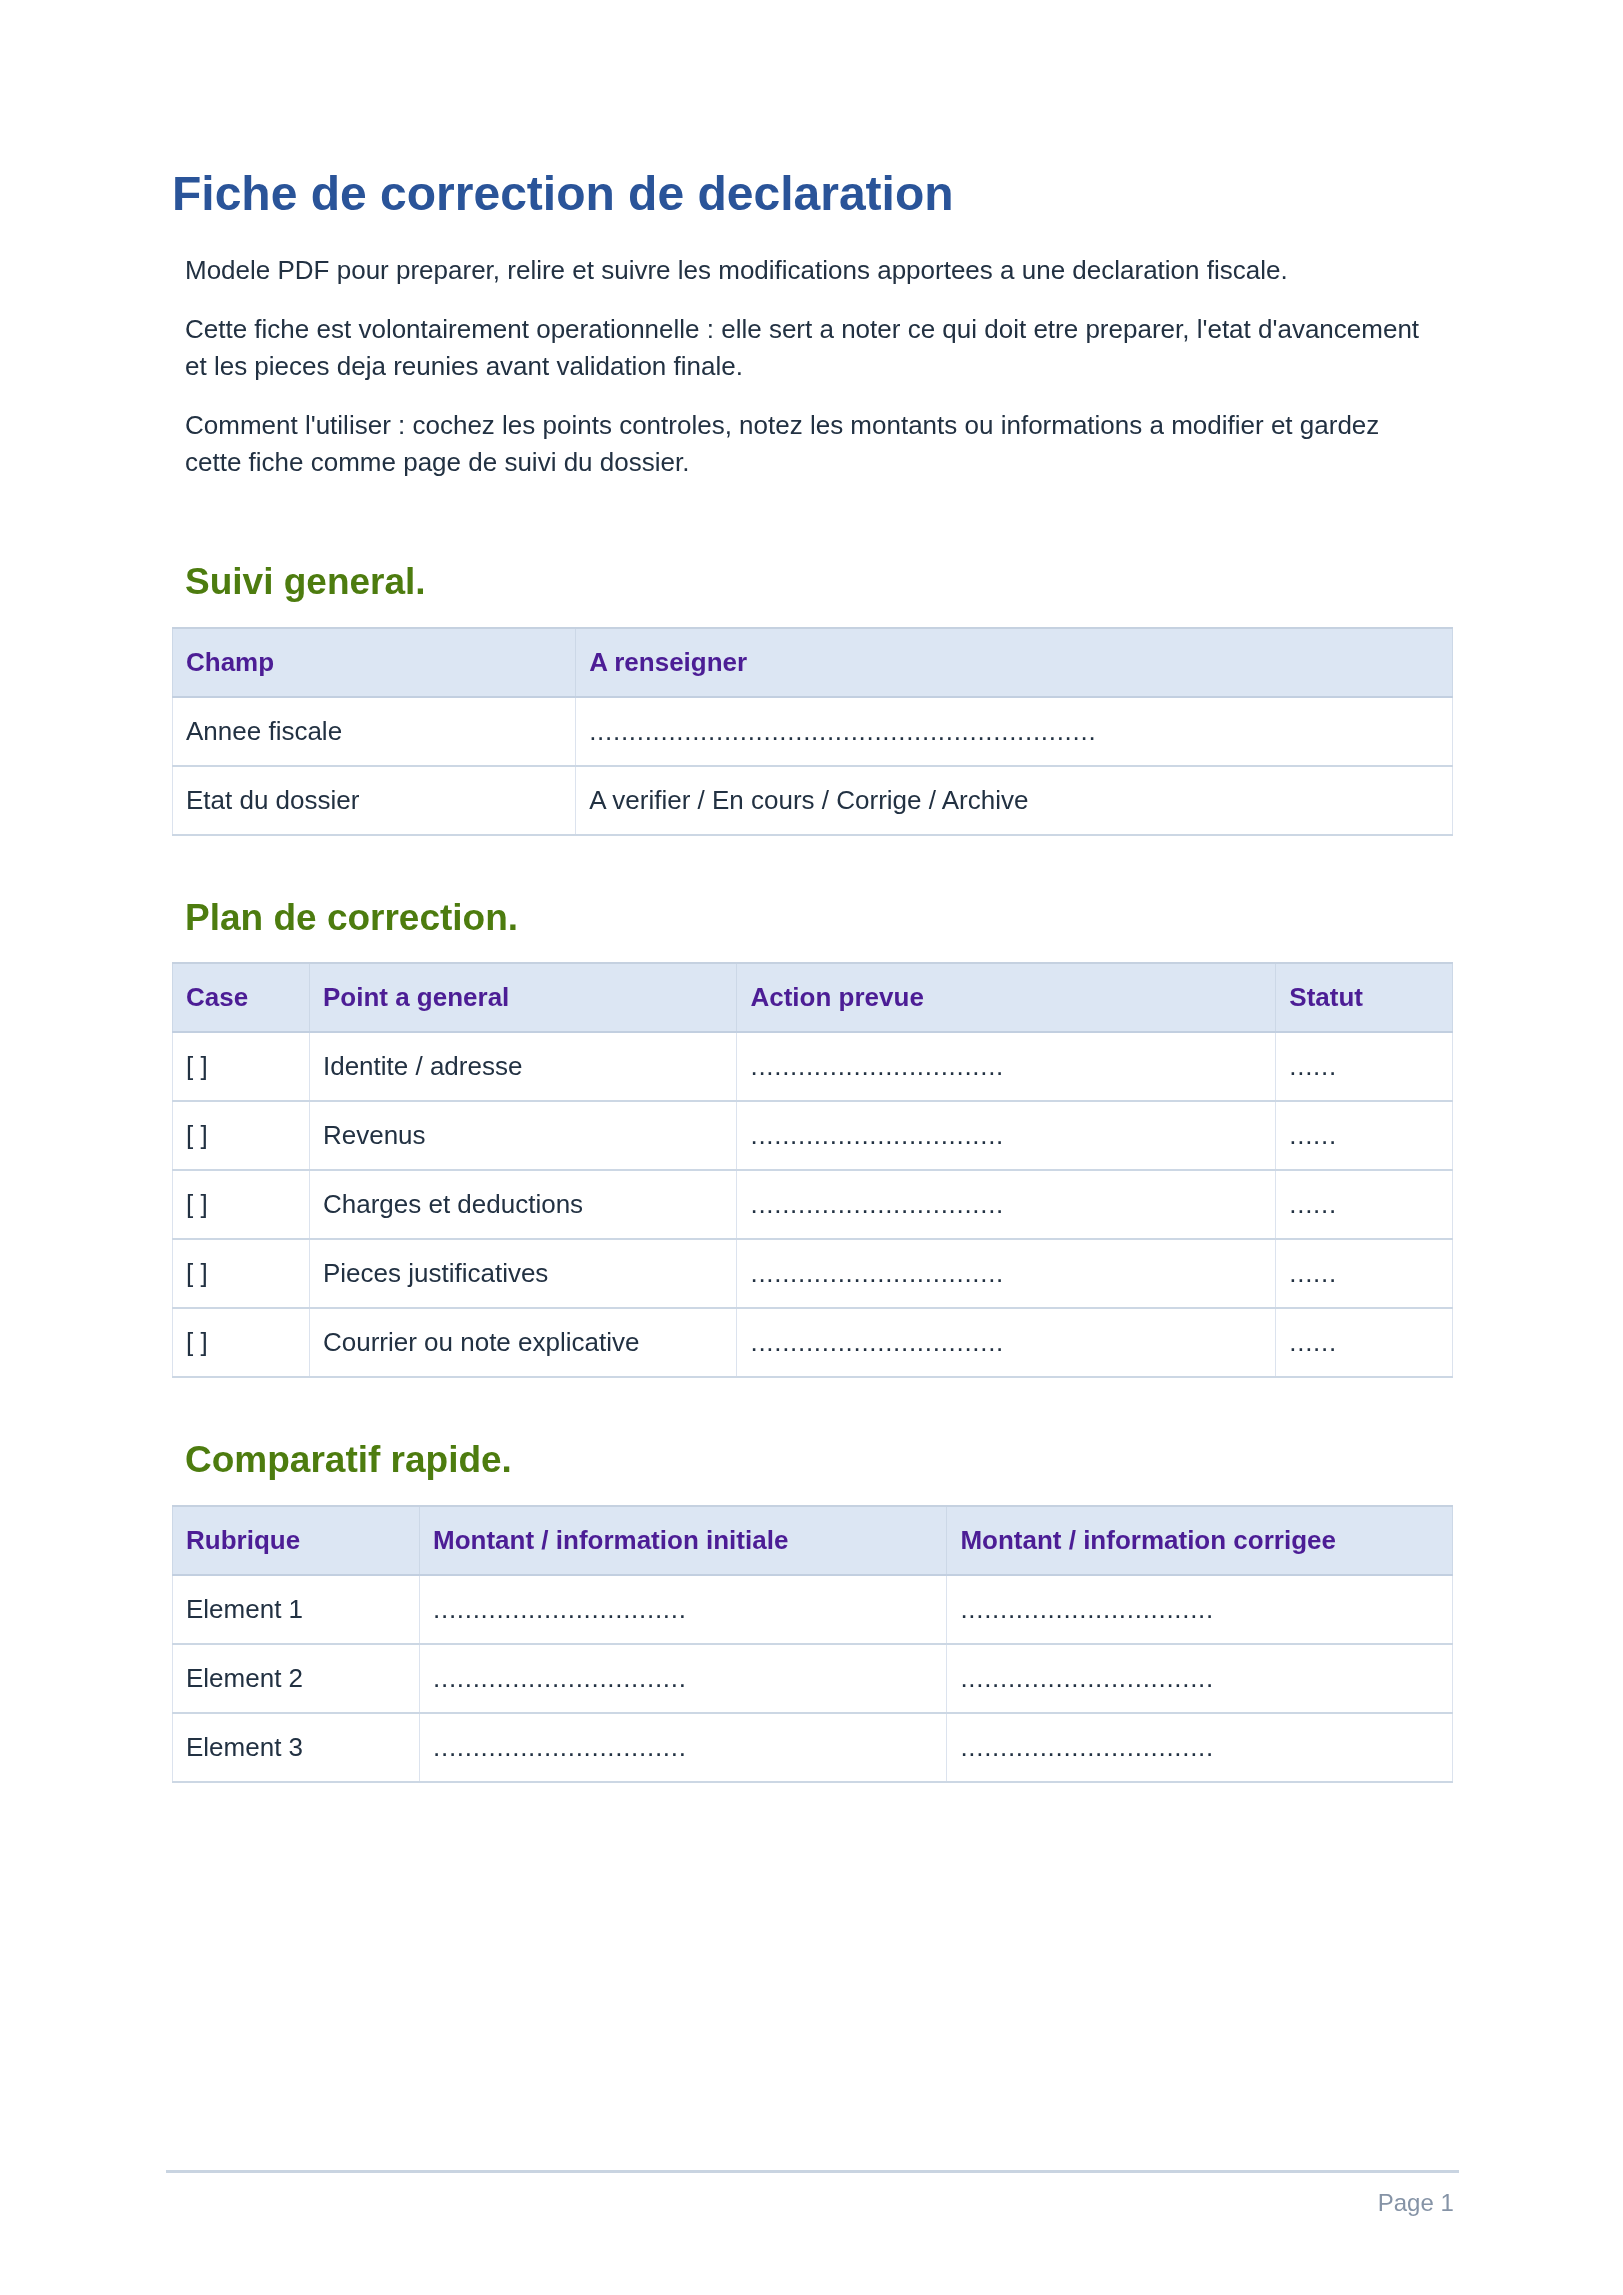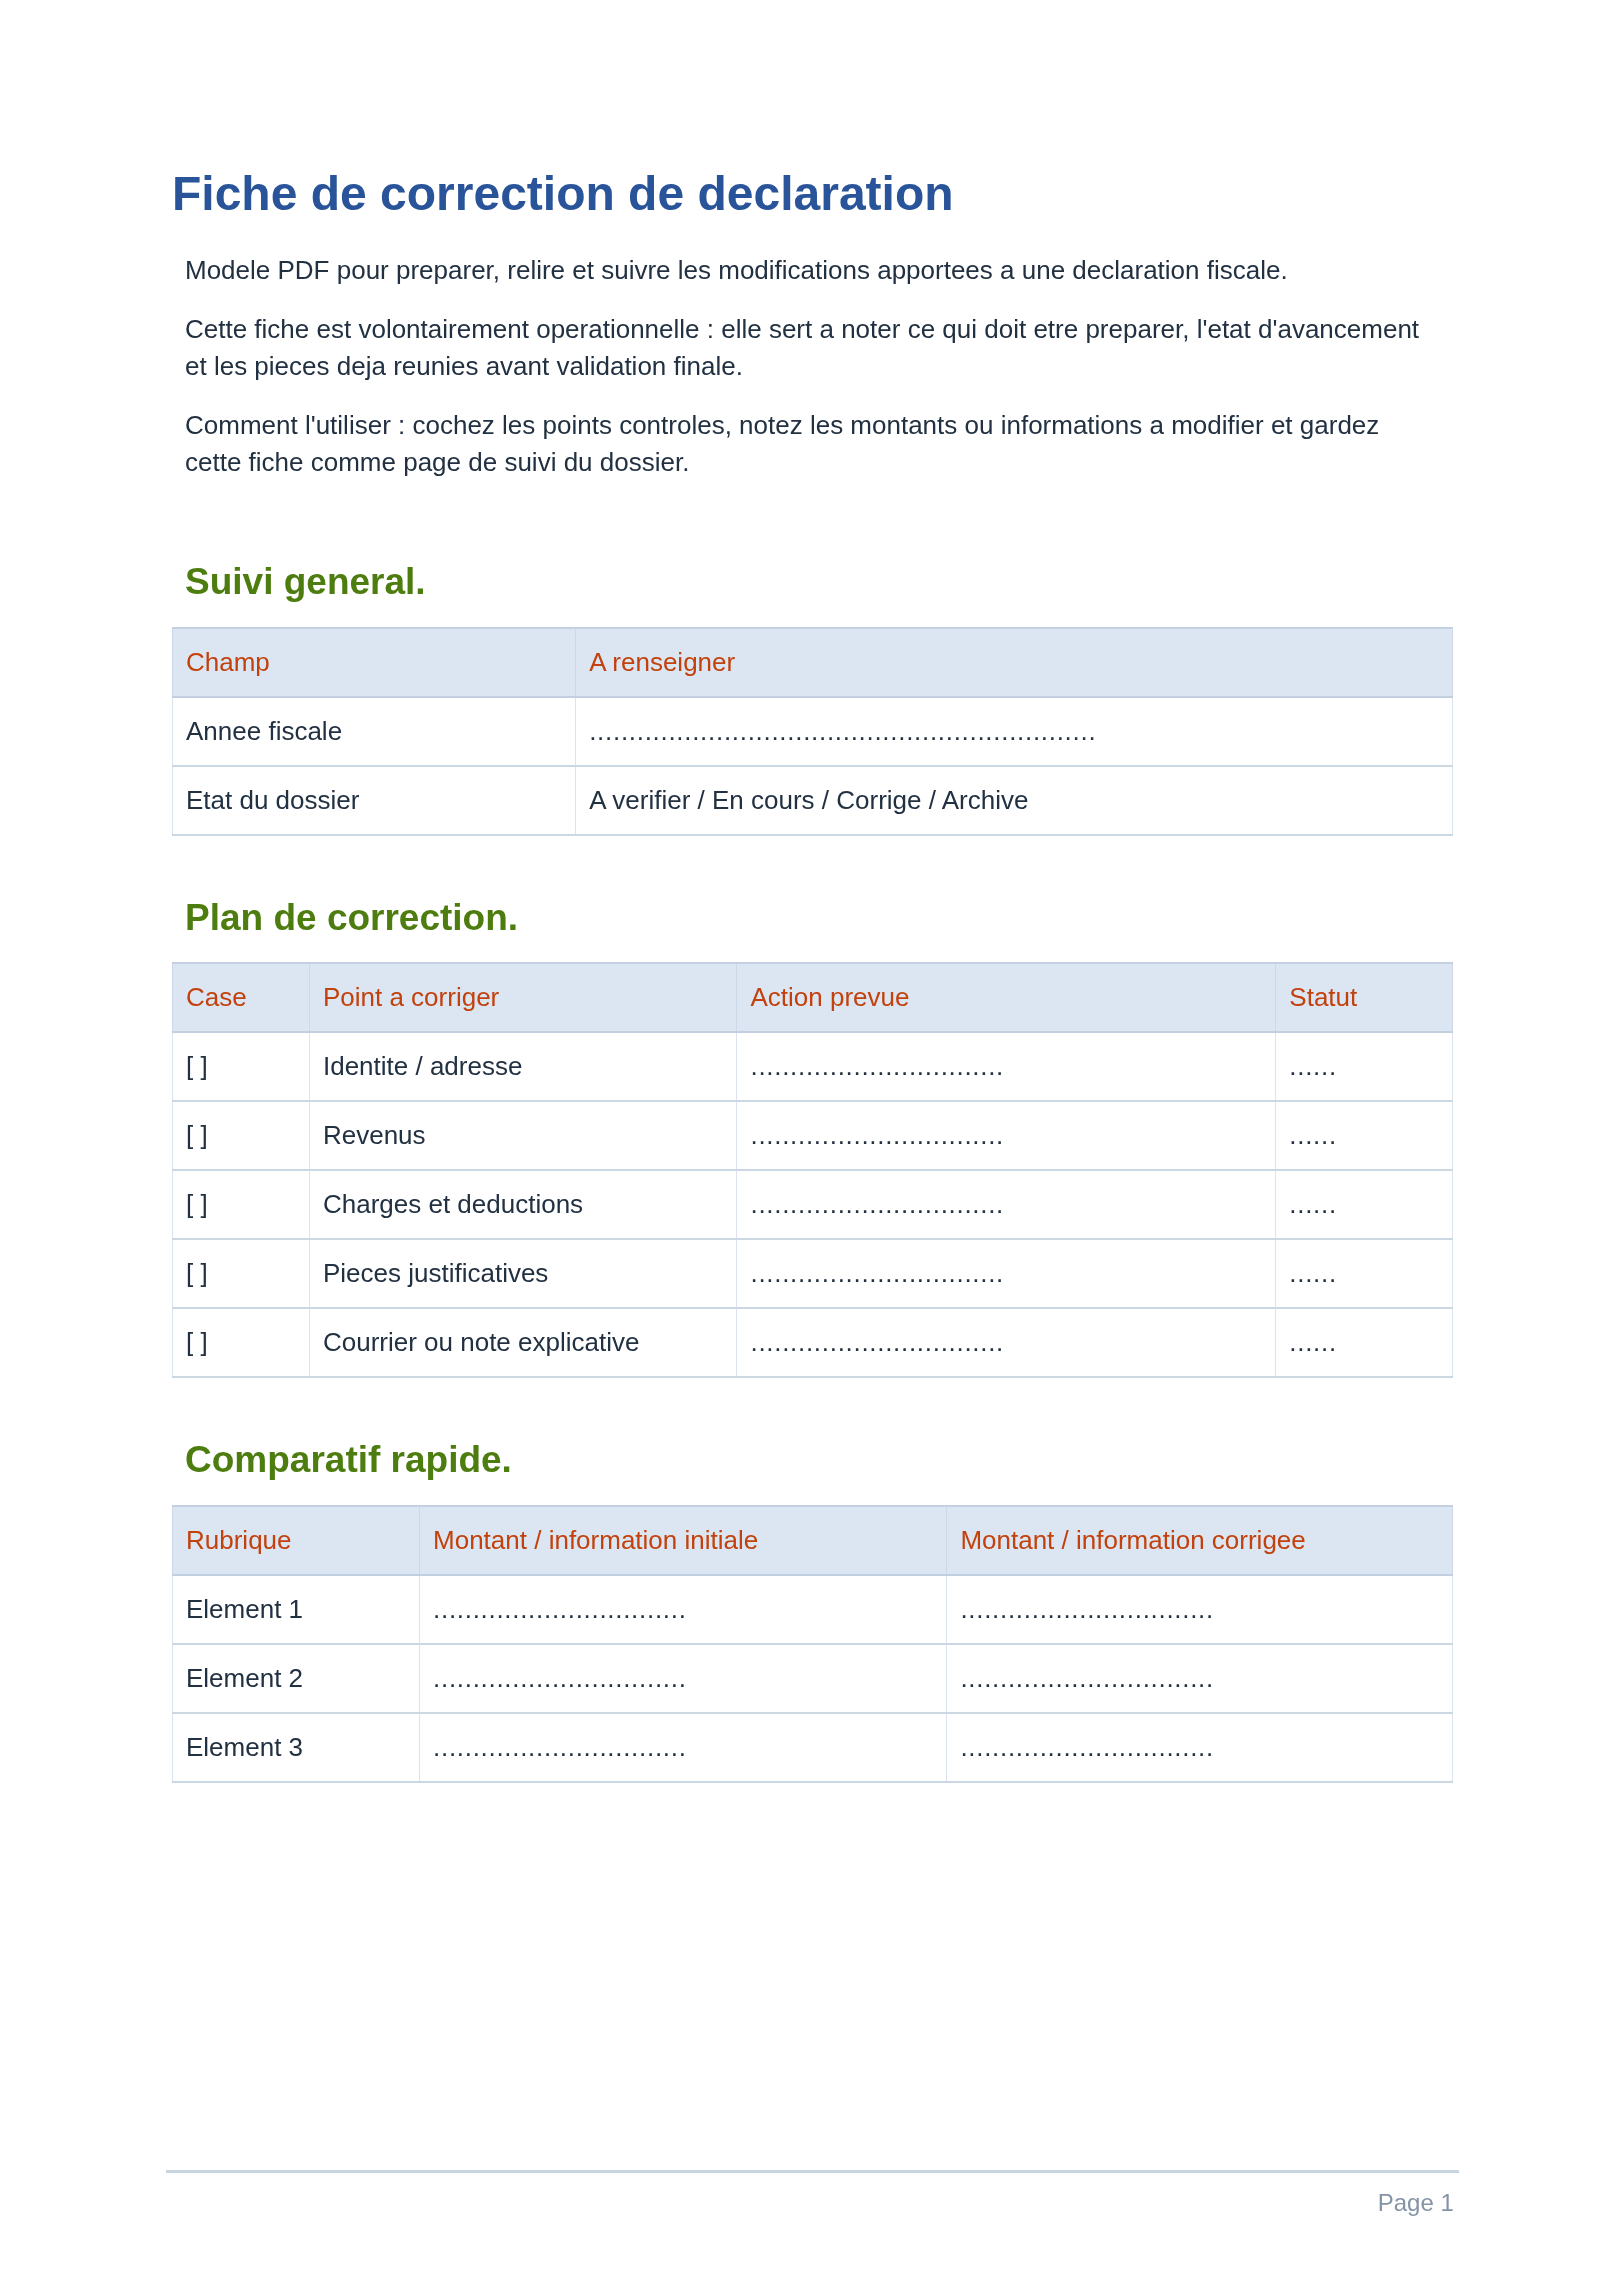--- a/index.html
+++ b/index.html
@@ -54,22 +54,22 @@
     vertical-align: middle;
     border-top: 2px solid #ccd7e4;
     border-bottom: 2px solid #ccd7e4;
     border-left: 1.3px solid #dce3ee;
     border-right: 1.3px solid #dce3ee;
     overflow: hidden;
     white-space: nowrap;
   }
   th {
     background: #dce6f3;
-    font-weight: 400;
-    color: #c2410c;
+    font-weight: 700;
+    color: #4c1d95;
     border-top-color: #c5d1e0;
     border-bottom-color: #c2cfe0;
     border-left-color: #ccd8e7;
     border-right-color: #ccd8e7;
   }
   .dots { letter-spacing: 0.7px; }
   .footer {
     position: absolute;
     left: 166px;
     width: 1293px;
@@ -137,21 +137,21 @@
   <table class="t-plan">
     <colgroup>
         <col class="c1">
         <col class="c2">
         <col class="c3">
         <col class="c4">
       </colgroup>
     <thead>
       <tr>
         <th>Case</th>
-        <th>Point a corriger</th>
+        <th>Point a general</th>
         <th>Action prevue</th>
         <th>Statut</th>
       </tr>
     </thead>
     <tbody>
       <tr>
         <td>[ ]</td>
         <td>Identite / adresse</td>
         <td class="dots">................................</td>
         <td class="dots">......</td>

